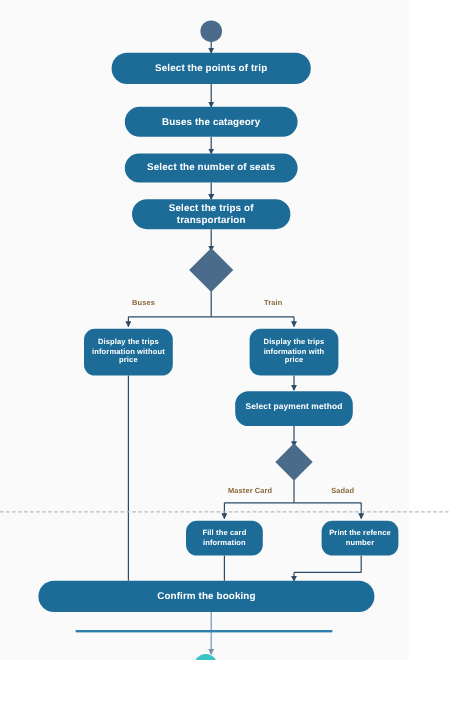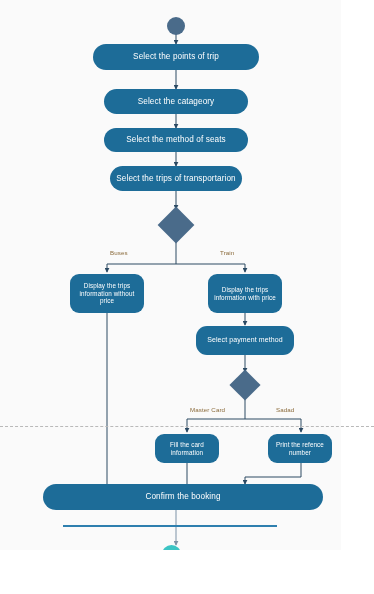--- a/index.html
+++ b/index.html
@@ -10,20 +10,21 @@
   }
   body {
     font-family: "Liberation Sans", sans-serif;
   }
   #diagram-root {
     position: relative;
     width: 374px;
     height: 550px;
     overflow: hidden;
     background: #ffffff;
+    font-weight: bold;
   }
   #canvas-bg {
     position: absolute;
     left: 0;
     top: 0;
     width: 341px;
     height: 594px;
     background: #fafafa;
   }
   .svg-layer {
@@ -154,25 +155,25 @@
 
   <div class="swim-dash" style="top:426px;"></div>
 
   <div class="init-node" style="left:167px; top:17px; width:18px; height:18px;"></div>
 
   <div class="node action-wide" style="left:93px; top:44px; width:166px; height:26px;">
     <span class="node-label">Select the points of trip</span>
   </div>
 
   <div class="node action-wide" style="left:104px; top:89px; width:144px; height:25px;">
-    <span class="node-label">Select the catageory</span>
+    <span class="node-label">Buses the catageory</span>
   </div>
 
   <div class="node action-wide" style="left:104px; top:128px; width:144px; height:24px;">
-    <span class="node-label">Select the method of seats</span>
+    <span class="node-label">Select the number of seats</span>
   </div>
 
   <div class="node action-wide" style="left:110px; top:166px; width:132px; height:25px;">
     <span class="node-label">Select the trips of transportarion</span>
   </div>
 
   <div class="decision" style="left:163px; top:212px; width:26px; height:26px;"></div>
 
   <div class="guard" style="left:110px; top:249px;">Buses</div>
   <div class="guard" style="left:220px; top:249px;">Train</div>
@@ -195,21 +196,21 @@
   <div class="guard" style="left:276px; top:406px;">Sadad</div>
 
   <div class="node action-small" style="left:155px; top:434px; width:64px; height:29px;">
     <span class="node-label">Fill the card information</span>
   </div>
 
   <div class="node action-small" style="left:268px; top:434px; width:64px; height:29px;">
     <span class="node-label">Print the refence number</span>
   </div>
 
-  <div class="node action-wide" style="left:43px; top:484px; width:280px; height:26px;">
+  <div class="node action-wide" style="left:32px; top:484px; width:280px; height:26px;">
     <span class="node-label">Confirm the booking</span>
   </div>
 
   <div class="join-bar" style="left:63px; top:525px; width:214px; height:2px;"></div>
 
   <div class="final-node" style="left:162px; top:545px; width:19px; height:19px;"></div>
 
 </div>
 
 </body></html>

